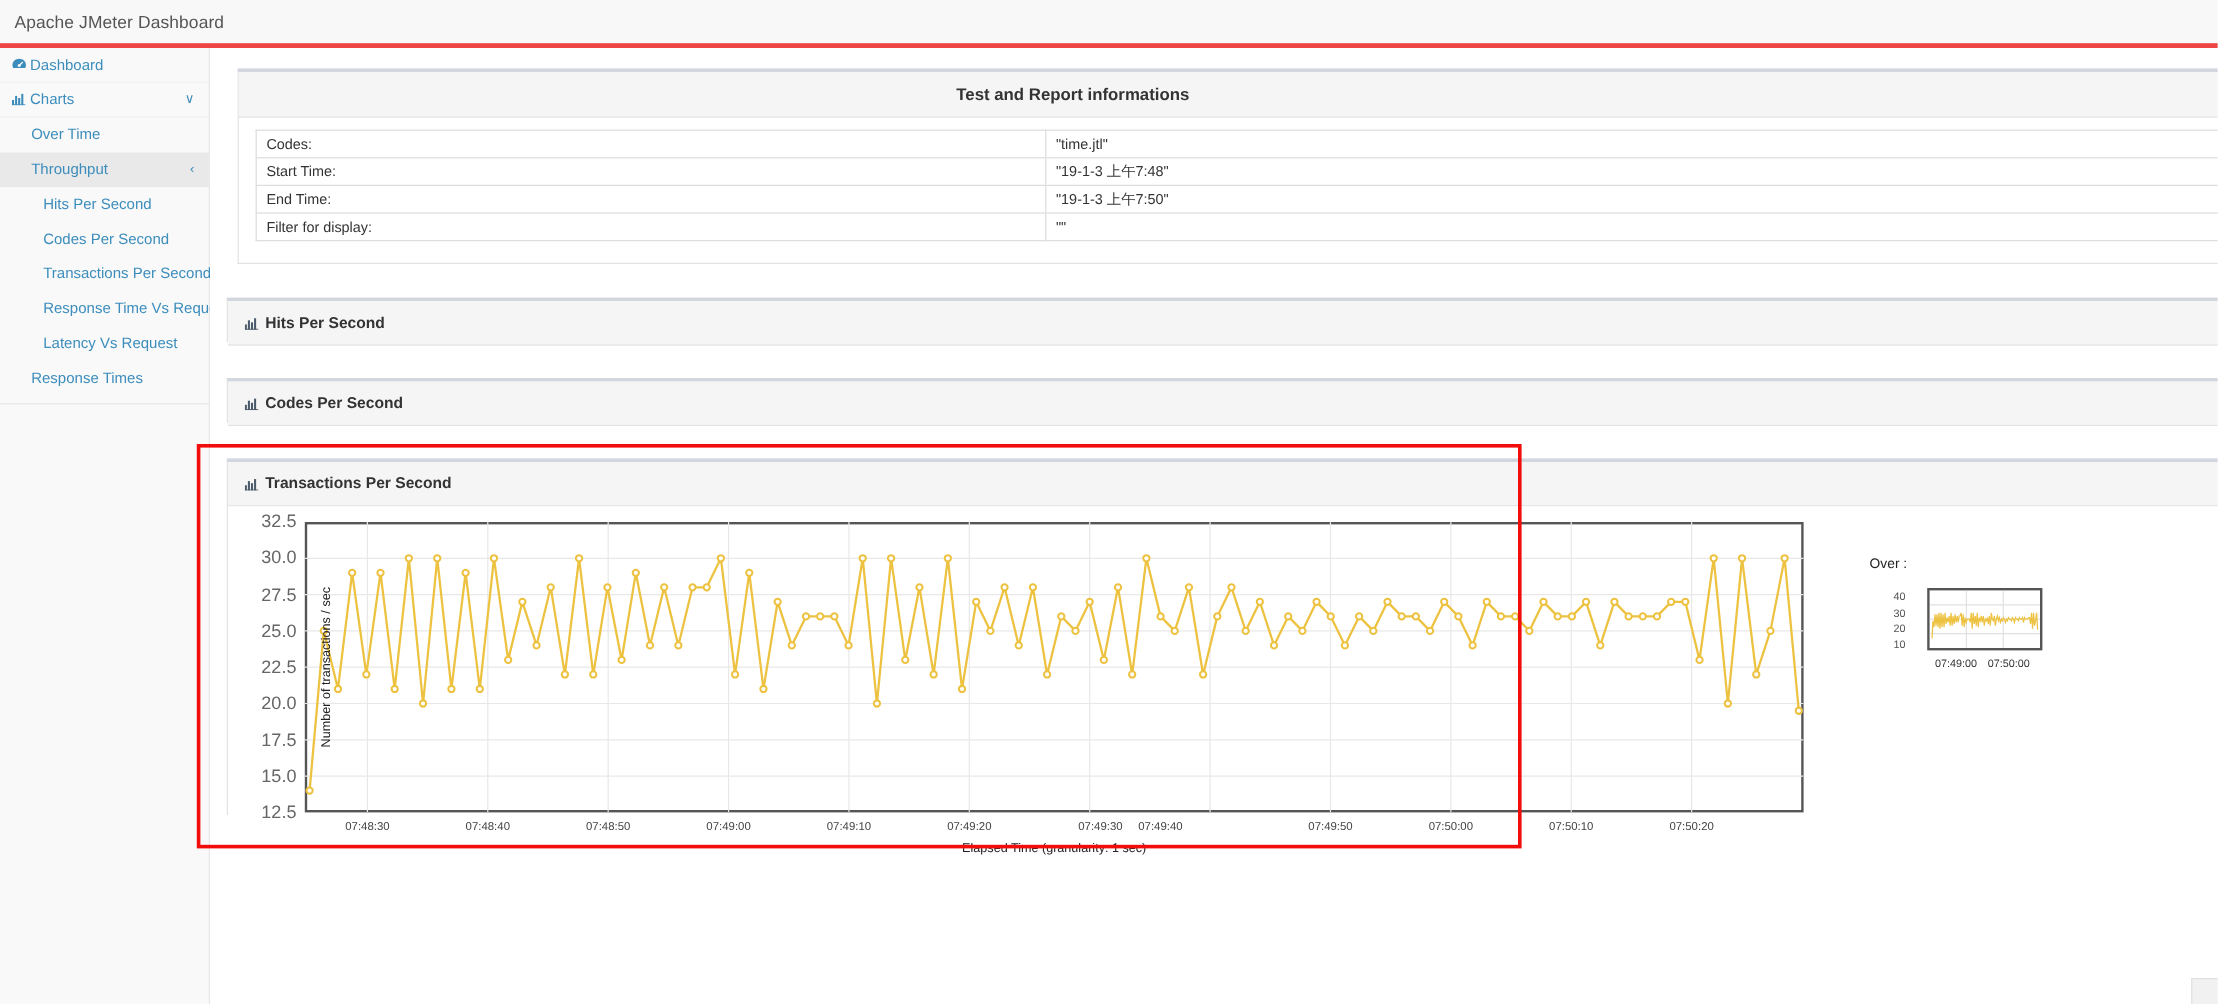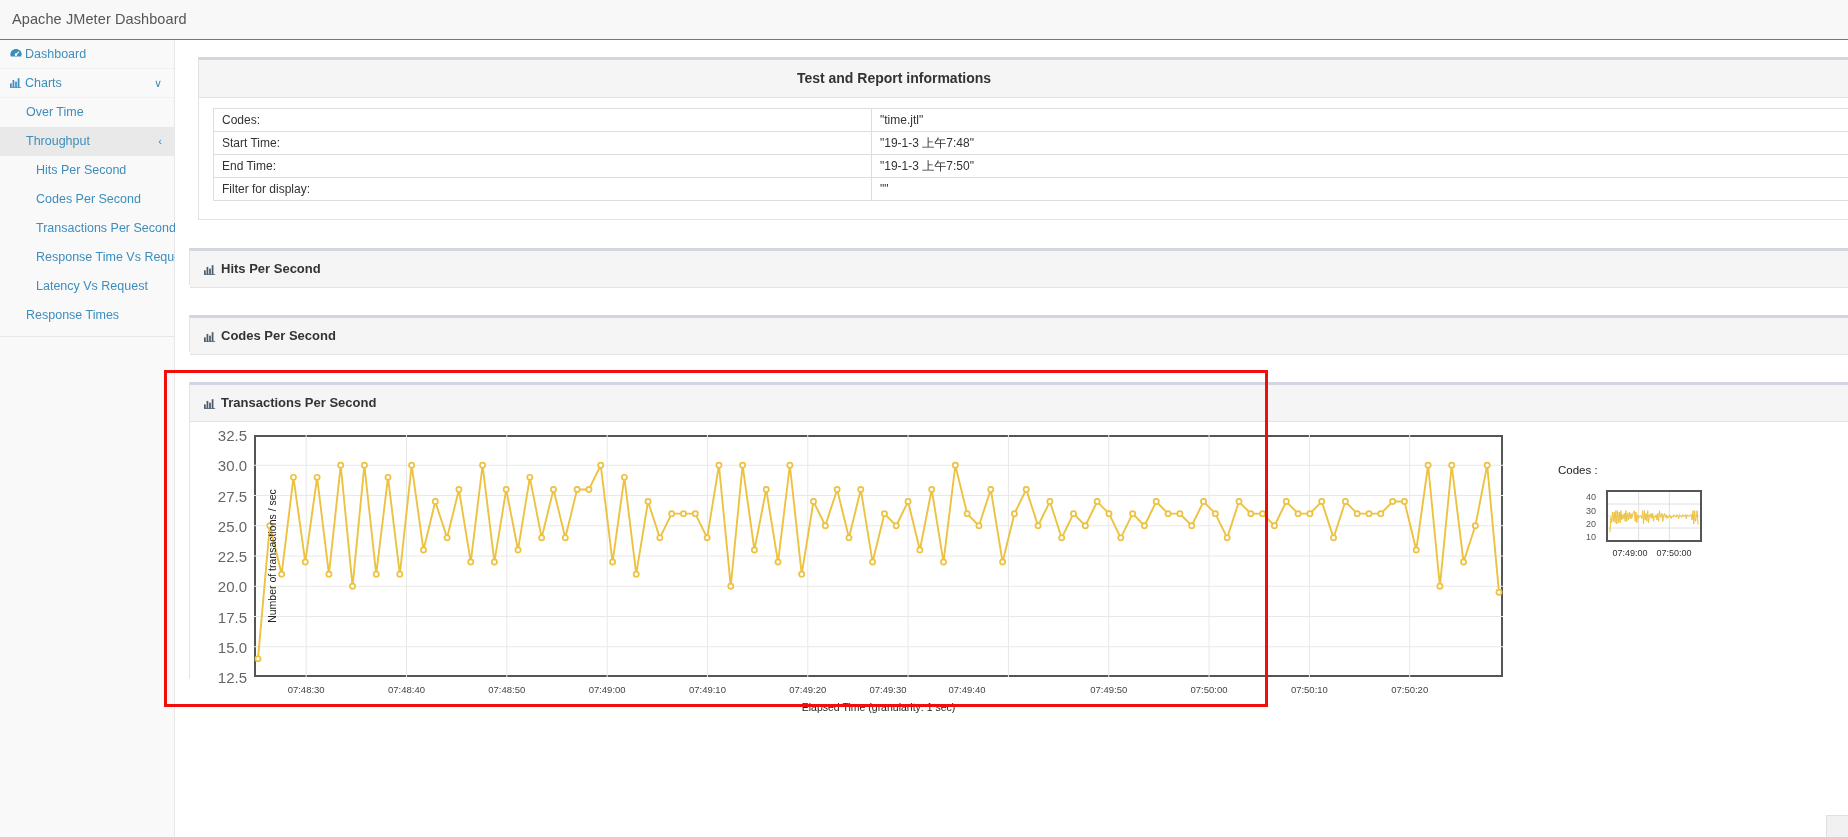--- a/index.html
+++ b/index.html
@@ -9,21 +9,21 @@
     overflow: hidden;
     background: #ffffff;
     font-family: "Liberation Sans", sans-serif;
   }
 
   
   #topbar {
     position: absolute; left: 0; top: 0;
     width: 1848px; height: 40px;
     background: #f8f8f8;
-    border-bottom: 1px solid #ef4444;
+    border-bottom: 4px solid #ef4444;
   }
   #app-title {
     position: absolute; left: 12px; top: 11px;
     font-size: 14.5px; color: #555;
     letter-spacing: .1px;
   }
 
   
   #sidebar {
     position: absolute; left: 0; top: 40px;
@@ -200,21 +200,21 @@
   #zoom-mini {
     position: absolute; left: 48px; top: 26px;
     width: 96px; height: 52px;
     border: 2px solid #555;
     background: #fff;
   }
   .ztick {
     position: absolute; left: 20px;
     font-size: 9px; color: #555;
     transform: translateY(-50%);
-    text-align: right; width: 18px;
+    width: 18px;
   }
   .zxtick {
     position: absolute; top: 84px;
     font-size: 9px; color: #333;
     transform: translateX(-50%);
     white-space: nowrap;
   }
   #scrollcorner {
     position: absolute;
     right: 0; bottom: 0;
@@ -320,21 +320,21 @@
         </div>
         <div id="tps-body">
           <div id="plot">
             <div id="plot-frame"></div>
             <div class="xtick" style="left: 52.1671px;">07:48:30</div>
             <div class="xtick" style="left: 152.488px;">07:48:40</div>
             <div class="xtick" style="left: 252.81px;">07:48:50</div>
             <div class="xtick" style="left: 353.131px;">07:49:00</div>
             <div class="xtick" style="left: 453.452px;">07:49:10</div>
             <div class="xtick" style="left: 553.773px;">07:49:20</div>
-            <div class="xtick" style="left: 634px;">07:49:30</div>
+            <div class="xtick" style="left: 663px;">07:49:30</div>
             <div class="xtick" style="left: 713px;">07:49:40</div>
             <div class="xtick" style="left: 854.737px;">07:49:50</div>
             <div class="xtick" style="left: 955.059px;">07:50:00</div>
             <div class="xtick" style="left: 1055.38px;">07:50:10</div>
             <div class="xtick" style="left: 1155.7px;">07:50:20</div>
             <div class="ytick" style="top: 242px;">12.5</div>
             <div class="ytick" style="top: 211.75px;">15.0</div>
             <div class="ytick" style="top: 181.5px;">17.5</div>
             <div class="ytick" style="top: 151.25px;">20.0</div>
             <div class="ytick" style="top: 121px;">22.5</div>
@@ -467,21 +467,21 @@
               <circle cx="1197.72" cy="30.25" r="2.6" fill="#ffffff" stroke="#edc240" stroke-width="1.7"></circle>
               <circle cx="1209.54" cy="127.05" r="2.6" fill="#ffffff" stroke="#edc240" stroke-width="1.7"></circle>
               <circle cx="1221.36" cy="90.75" r="2.6" fill="#ffffff" stroke="#edc240" stroke-width="1.7"></circle>
               <circle cx="1233.18" cy="30.25" r="2.6" fill="#ffffff" stroke="#edc240" stroke-width="1.7"></circle>
               <circle cx="1245.00" cy="157.30" r="2.6" fill="#ffffff" stroke="#edc240" stroke-width="1.7"></circle>
             </svg>
             <div id="ylabel">Number of transactions / sec</div>
             <div id="xlabel">Elapsed Time (granularity: 1 sec)</div>
           </div>
           <div id="zoompanel">
-            <div id="zoom-label">Codes :</div>
+            <div id="zoom-label">Over :</div>
             <div id="zoom-mini">
               <svg width="92" height="48" style="position:absolute;left:0;top:0;">
                 <line x1="30.666666666666668" y1="0" x2="30.666666666666668" y2="48" stroke="#e0e0e0" stroke-width="1"></line>
                 <line x1="61.333333333333336" y1="0" x2="61.333333333333336" y2="48" stroke="#e0e0e0" stroke-width="1"></line>
                 <line x1="0" y1="12" x2="92" y2="12" stroke="#e0e0e0" stroke-width="1"></line>
                 <line x1="0" y1="24" x2="92" y2="24" stroke="#e0e0e0" stroke-width="1"></line>
                 <line x1="0" y1="36" x2="92" y2="36" stroke="#e0e0e0" stroke-width="1"></line>
                 <polyline points="2.00,40.00 2.84,25.33 3.68,30.67 4.51,20.00 5.35,29.33 6.19,20.00 7.03,30.67 7.87,18.67 8.70,32.00 9.54,18.67 10.38,30.67 11.22,20.00 12.06,30.67 12.90,18.67 13.73,28.00 14.57,22.67 15.41,26.67 16.25,21.33 17.09,29.33 17.92,18.67 18.76,29.33 19.60,21.33 20.44,28.00 21.28,20.00 22.11,26.67 22.95,21.33 23.79,26.67 24.63,21.33 25.47,21.33 26.30,18.67 27.14,29.33 27.98,20.00 28.82,30.67 29.66,22.67 30.50,26.67 31.33,24.00 32.17,24.00 33.01,24.00 33.85,26.67 34.69,18.67 35.52,32.00 36.36,18.67 37.20,28.00 38.04,21.33 38.88,29.33 39.71,18.67 40.55,30.67 41.39,22.67 42.23,25.33 43.07,21.33 43.90,26.67 44.74,21.33 45.58,29.33 46.42,24.00 47.26,25.33 48.10,22.67 48.93,28.00 49.77,21.33 50.61,29.33 51.45,18.67 52.29,24.00 53.12,25.33 53.96,21.33 54.80,29.33 55.64,24.00 56.48,21.33 57.31,25.33 58.15,22.67 58.99,26.67 59.83,24.00 60.67,25.33 61.50,22.67 62.34,24.00 63.18,26.67 64.02,24.00 64.86,25.33 65.70,22.67 66.53,24.00 67.37,24.00 68.21,25.33 69.05,22.67 69.89,24.00 70.72,26.67 71.56,22.67 72.40,24.00 73.24,24.00 74.08,25.33 74.91,22.67 75.75,24.00 76.59,24.00 77.43,22.67 78.27,26.67 79.10,22.67 79.94,24.00 80.78,24.00 81.62,24.00 82.46,22.67 83.30,22.67 84.13,28.00 84.97,18.67 85.81,32.00 86.65,18.67 87.49,29.33 88.32,25.33 89.16,18.67 90.00,32.67" fill="none" stroke="#edc240" stroke-width="1"></polyline>
               </svg>
             </div>

